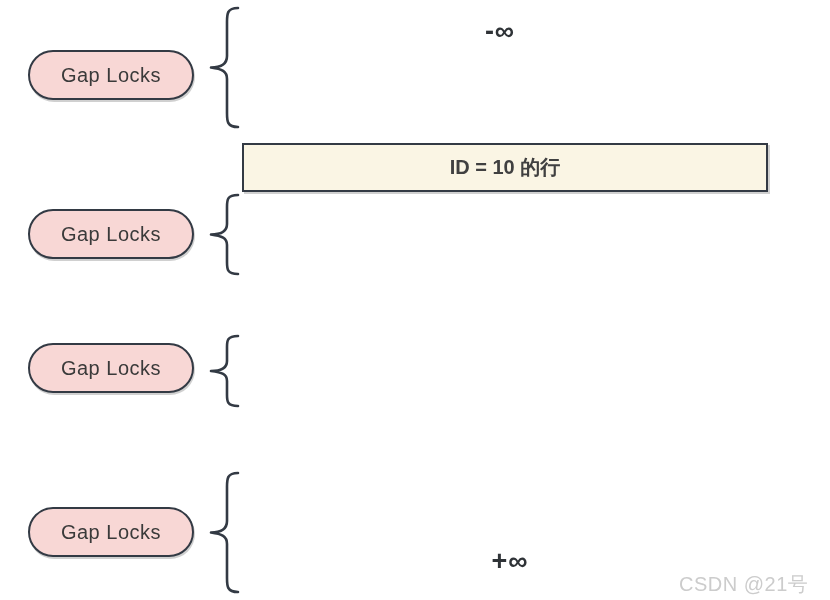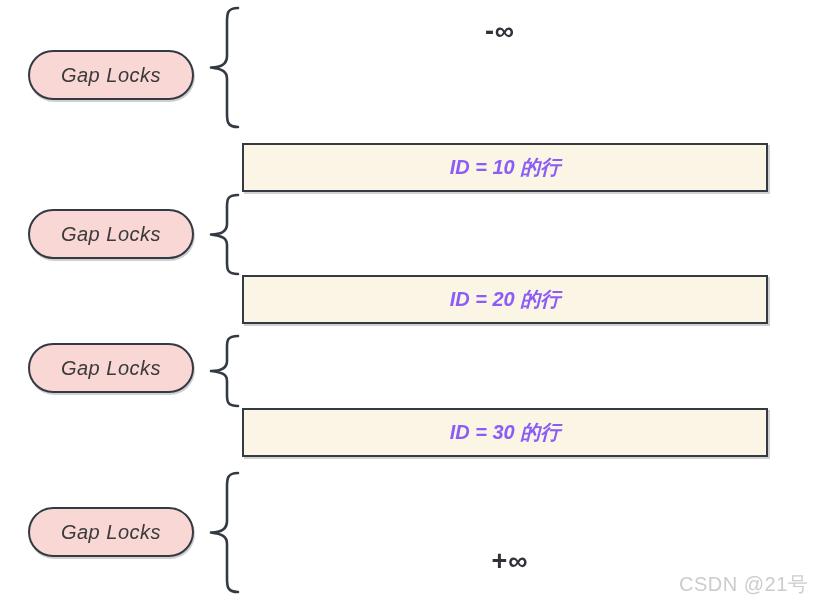--- a/index.html
+++ b/index.html
@@ -26,21 +26,20 @@
     border-radius: 25px;
     display: flex;
     align-items: center;
     justify-content: center;
     box-shadow: 1px 2px 0 rgba(120,120,120,0.35);
   }
   .pill span {
     font-size: 20px;
     color: #3a3a3a;
     letter-spacing: 0.5px;
-    font-style: italic;
   }
   .brace {
     position: absolute;
     left: 203px;
     width: 42px;
     overflow: visible;
   }
   .brace path {
     fill: none;
     stroke: var(--stroke, #333a44);
@@ -57,22 +56,21 @@
     background: var(--row-fill, #faf5e4);
     border: 2px solid var(--stroke, #333a44);
     display: flex;
     align-items: center;
     justify-content: center;
     box-shadow: 2px 2px 0 rgba(150,150,150,0.45);
   }
   .row-box span {
     font-size: 20px;
     font-weight: bold;
-    color: #8b5cf6;
-    font-style: italic;
+    color: #404040;
   }
   .inf {
     position: absolute;
     width: 140px;
     text-align: center;
     font-size: 27px;
     font-weight: bold;
     color: #2f3337;
     letter-spacing: 1px;
   }
@@ -117,24 +115,18 @@
   <svg class="brace" style="top:333px" width="42" height="76" viewBox="0 0 42 76" aria-hidden="true">
     <path d="M35 3 C24 3 24 8 24 14 L24 28 C24 35 19 38 8 38 C19 39.5 24 41 24 48 L24 62 C24 68 24 73 35 73"></path>
   </svg>
   <svg class="brace" style="top:470px" width="42" height="125" viewBox="0 0 42 125" aria-hidden="true">
     <path d="M35 3 C24 3 24 9 24 17 L24 51 C24 59 19 62.5 8 62.5 C19 64 24 66 24 74 L24 108 C24 116 24 122 35 122"></path>
   </svg>
 
   <div class="row-box" style="top:143px">
     <span>ID = 10 的行</span>
   </div>
-  <div class="row-box" style="top:275px">
-    <span>ID = 20 的行</span>
-  </div>
-  <div class="row-box" style="top:408px">
-    <span>ID = 30 的行</span>
-  </div>
 
   <div class="inf inf-bottom">+∞</div>
 
   <div class="watermark">CSDN @21号</div>
 
 </div>
 
 </body></html>

